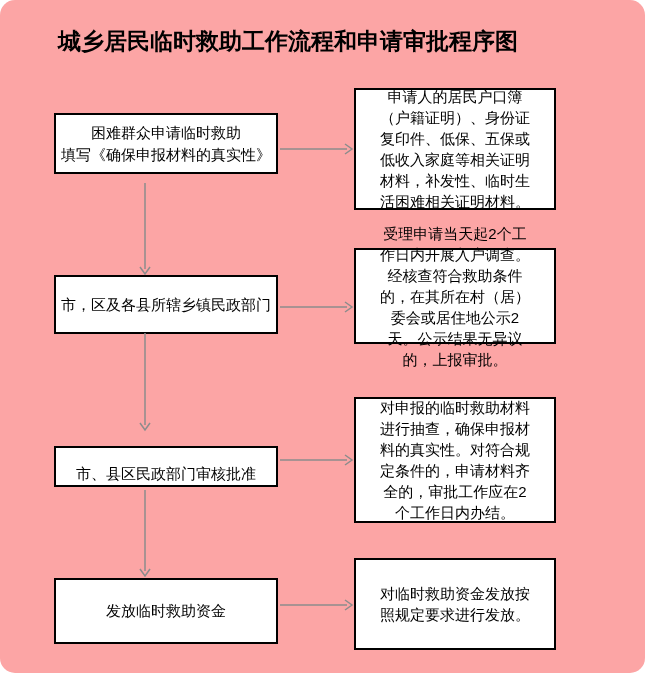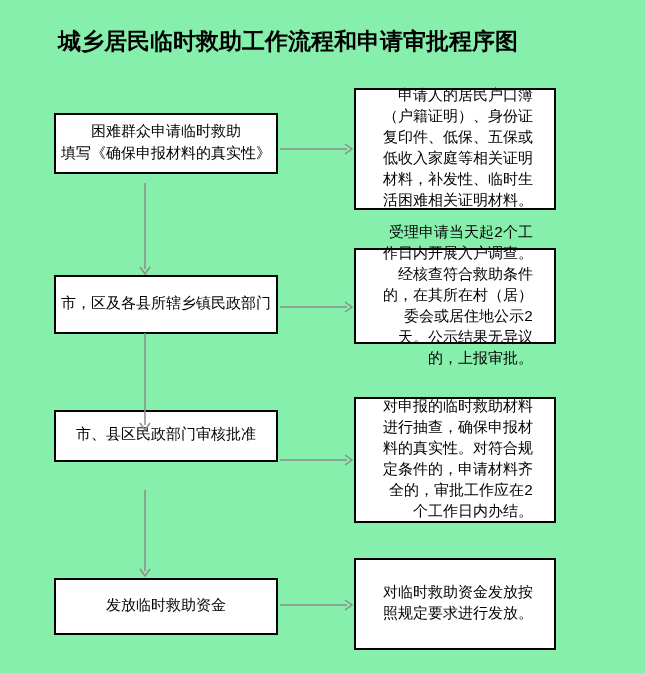--- a/index.html
+++ b/index.html
@@ -4,24 +4,25 @@
 <style>
   html, body {
     margin: 0;
     padding: 0;
     background: #ffffff;
   }
   .canvas {
     position: relative;
     width: 645px;
     height: 673px;
-    background: #86efac;
-    font-family: Liberation Mono, monospace;
+    background: #fca5a5;
+    font-family: Liberation Sans, sans-serif;
     color: #000000;
     overflow: hidden;
+    border-radius: 15px;
   }
   .title {
     position: absolute;
     left: 58px;
     top: 26px;
     margin: 0;
     font-size: 23px;
     font-weight: bold;
     letter-spacing: 0px;
     white-space: nowrap;
@@ -39,27 +40,27 @@
   }
   .box.step {
     left: 54px;
     width: 224px;
     text-align: center;
     line-height: 22px;
   }
   .box.note {
     left: 354px;
     width: 202px;
-    text-align: right;
+    text-align: center;
     padding: 2px 21px;
   }
   #step1 { top: 113px; height: 61px; }
   #step2 { top: 275px; height: 59px; }
-  #step3 { top: 410px; height: 52px; }
-  #step4 { top: 578px; height: 57px; }
+  #step3 { top: 446px; height: 41px; justify-content: flex-end; }
+  #step4 { top: 578px; height: 66px; }
   #note1 { top: 88px;  height: 122px; }
   #note2 { top: 248px; height: 96px; }
   #note3 { top: 397px; height: 126px; }
   #note4 { top: 558px; height: 92px; }
   .arrows {
     position: absolute;
     left: 0;
     top: 0;
     pointer-events: none;
   }

